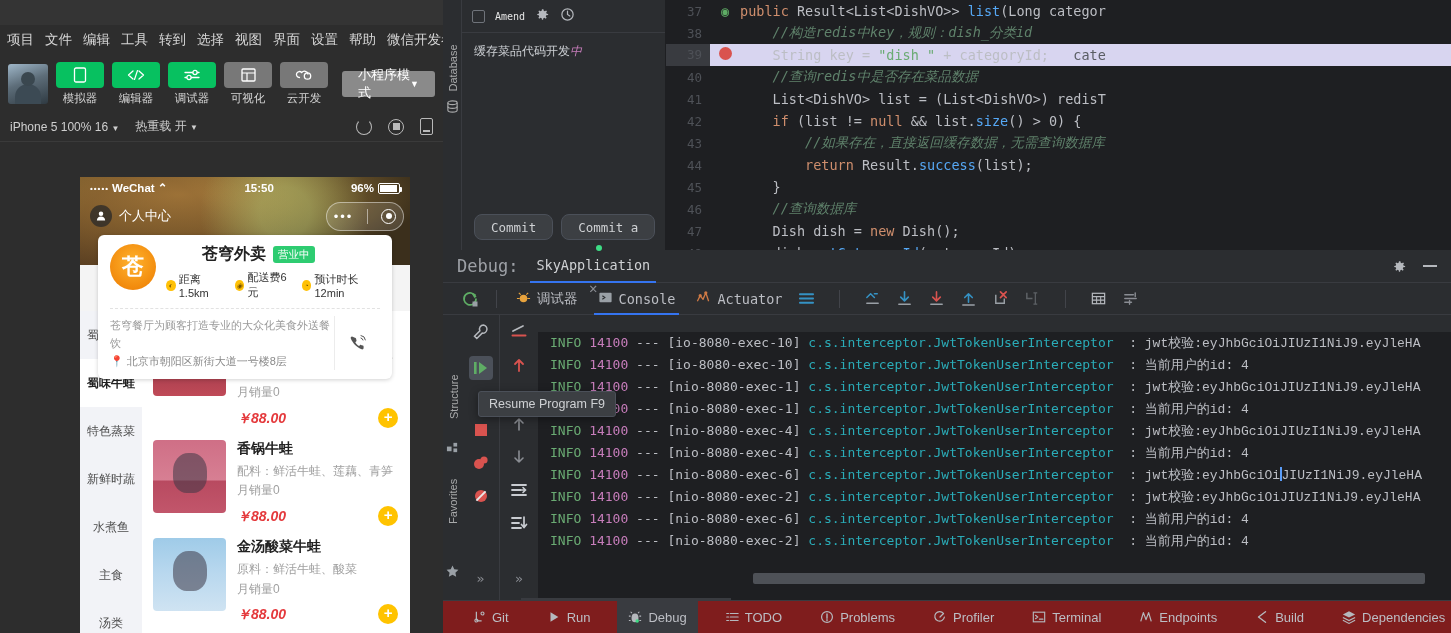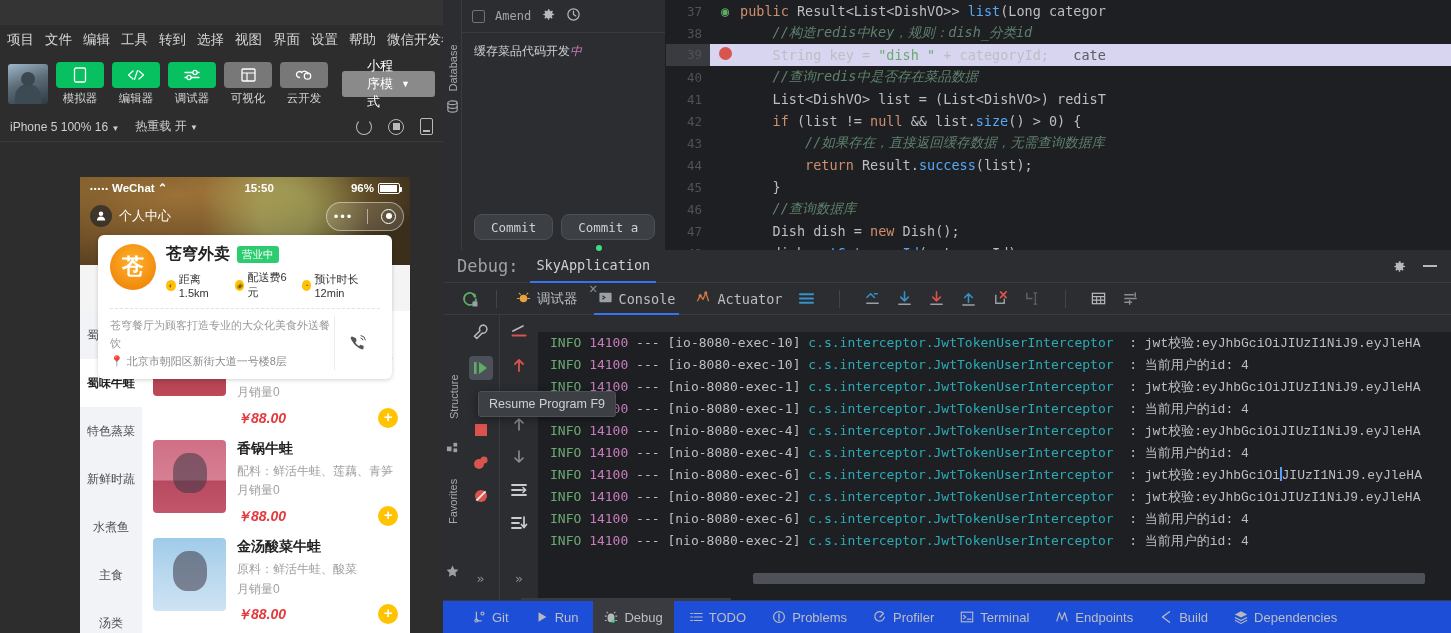--- a/index.html
+++ b/index.html
@@ -51,21 +51,21 @@
     display:flex; align-items:center; justify-content:center;
     color:#fff;
   }
   .wx-tool .lbl { font-size: 11.5px; color:#d6d6d6; white-space:nowrap; }
   .box.green { background: #07c160; }
   .box.grey  { background: #787878; }
   .wx-mode {
     margin-left: 6px; flex: 1 1 auto; height: 26px;
     background: #8a8a8a; border-radius: 3px;
     display:flex; align-items:center; justify-content:space-between;
-    padding: 0 25px; color:#fff; font-size: 13px;
+    padding: 0 16px; color:#fff; font-size: 13px;
     min-width: 0;
   }
   .wx-mode .cv { font-size: 9px; }
   .wx-subbar {
     height: 30px; display:flex; align-items:center; gap:16px;
     padding: 0 10px; background:#2d2d2d;
     border-bottom: 1px solid #3a3a3a;
     font-size: 12px; color:#cfcfcf; white-space:nowrap;
   }
   .wx-subbar .grow { flex: 1 1 auto; }
@@ -145,21 +145,21 @@
     padding: 9px 12px 0 12px;
   }
   .shop-top { display:flex; gap:10px; align-items:flex-start; }
   .shop-logo{
     width:46px;height:46px;border-radius:50%;flex:0 0 auto;
     background: radial-gradient(circle at 50% 40%, #ffb32e 0%, #f28b0d 70%, #e8780a 100%);
     display:flex;align-items:center;justify-content:center;color:#fff;
     font-size:22px; font-weight:700; font-family:"Liberation Serif", serif;
   }
   .shop-name-row{display:flex;align-items:center;gap:7px;}
-  .shop-name{font-size:16px;font-weight:700;color:#222;}
+  .shop-name{font-size:16px;font-weight:700;color:#222;margin-left:36px;}
   .badge-open{
     background:#2ecc71;color:#fff;font-size:10.5px;padding:1.5px 5px;border-radius:3px;
   }
   .shop-metrics{display:flex;gap:10px;margin-top:5px;font-size:11px;color:#333;align-items:center;}
   .shop-metrics span{display:flex;align-items:center;gap:3px;}
   .mdot{width:11px;height:11px;border-radius:50%;background:#ffc107;display:inline-block;color:#7a5500;font-size:7px;line-height:11px;text-align:center;}
   .shop-divider{border-top:1px dashed #e2e2e2;margin:8px 0 0 0;}
   .shop-bottom{display:flex;align-items:center;padding:7px 0 9px 0;}
   .shop-desc{flex:1;font-size:11px;color:#9a9a9a;line-height:1.65;}
   .shop-desc .addr{display:flex;align-items:center;gap:3px;color:#8a8a8a;}
@@ -214,21 +214,21 @@
   
   .commit-panel{
     position:absolute;left:19px;top:0;width:204px;height:250px;background:#2b2d30;
     border-right:1px solid #1e1f22;
   }
   .commit-head{
     height:33px;display:flex;align-items:center;gap:10px;padding:0 10px;
     border-bottom:1px solid #393b40;
   }
   .cbox{width:13px;height:13px;border:1px solid #6f737a;border-radius:2px;}
-  .commit-head .t{font-size:12px;color:#a3a3a3;}
+  .commit-head .t{font-size:10px;color:#e5e5e5;}
   .commit-msg{padding:10px 12px;font-size:12px;color:#cdd0d4;}
   .commit-msg .zh{ font-family:"Liberation Sans",sans-serif; }
   .commit-msg em{color:#c77dbb;font-style:italic;}
   .commit-btns{position:absolute;left:12px;bottom:10px;display:flex;gap:8px;}
   .cbtn{
     background:#3c3f43;border:1px solid #4b5059;border-radius:8px;
     height:26px;padding:0 16px;color:#cfd1d4;font-size:12.5px;
     display:flex;align-items:center;white-space:nowrap;
   }
 
@@ -327,22 +327,22 @@
     font-family:"DejaVu Sans Mono","Liberation Mono",monospace;padding-left:12px;
   }
   .lv{color:#6aab73;} .pid{color:#c77dbb;} .dash{color:#bcbec4;}
   .thr{color:#bcbec4;} .cls{color:#2aacb8;} .msg{color:#bcbec4;}
   .zhs{font-family:Liberation Mono, monospace;}
   .cons-hscroll{position:absolute;left:215px;bottom:16px;width:672px;height:11px;background:#4e5157;border-radius:2px;}
   .caret{display:inline-block;width:1.5px;height:14px;background:#5a9cf8;vertical-align:-2px;}
 
   
   .statusbar{
-    position:absolute;left:0;bottom:0;width:1008px;height:33px;background:#1d4ed8;
-    display:flex;align-items:center;gap:4px;padding-left:18px;
+    position:absolute;left:0;bottom:0;width:1008px;height:33px;background:#7f1d1d;
+    display:flex;align-items:center;gap:16px;padding-left:18px;
     border-top:1px solid #393b40;
     font-family:"Liberation Sans",sans-serif;
   }
   .sb-item{
     display:flex;align-items:center;gap:6px;height:33px;padding:0 11px;
     font-size:13px;color:#bcbec4;white-space:nowrap;
   }
   .sb-item.active{background:#393b40;}
   .sb-ico{width:14px;height:14px;display:block;}
   .sb-topline{position:absolute;left:78px;top:-3px;width:210px;height:3px;background:#393b40;}

